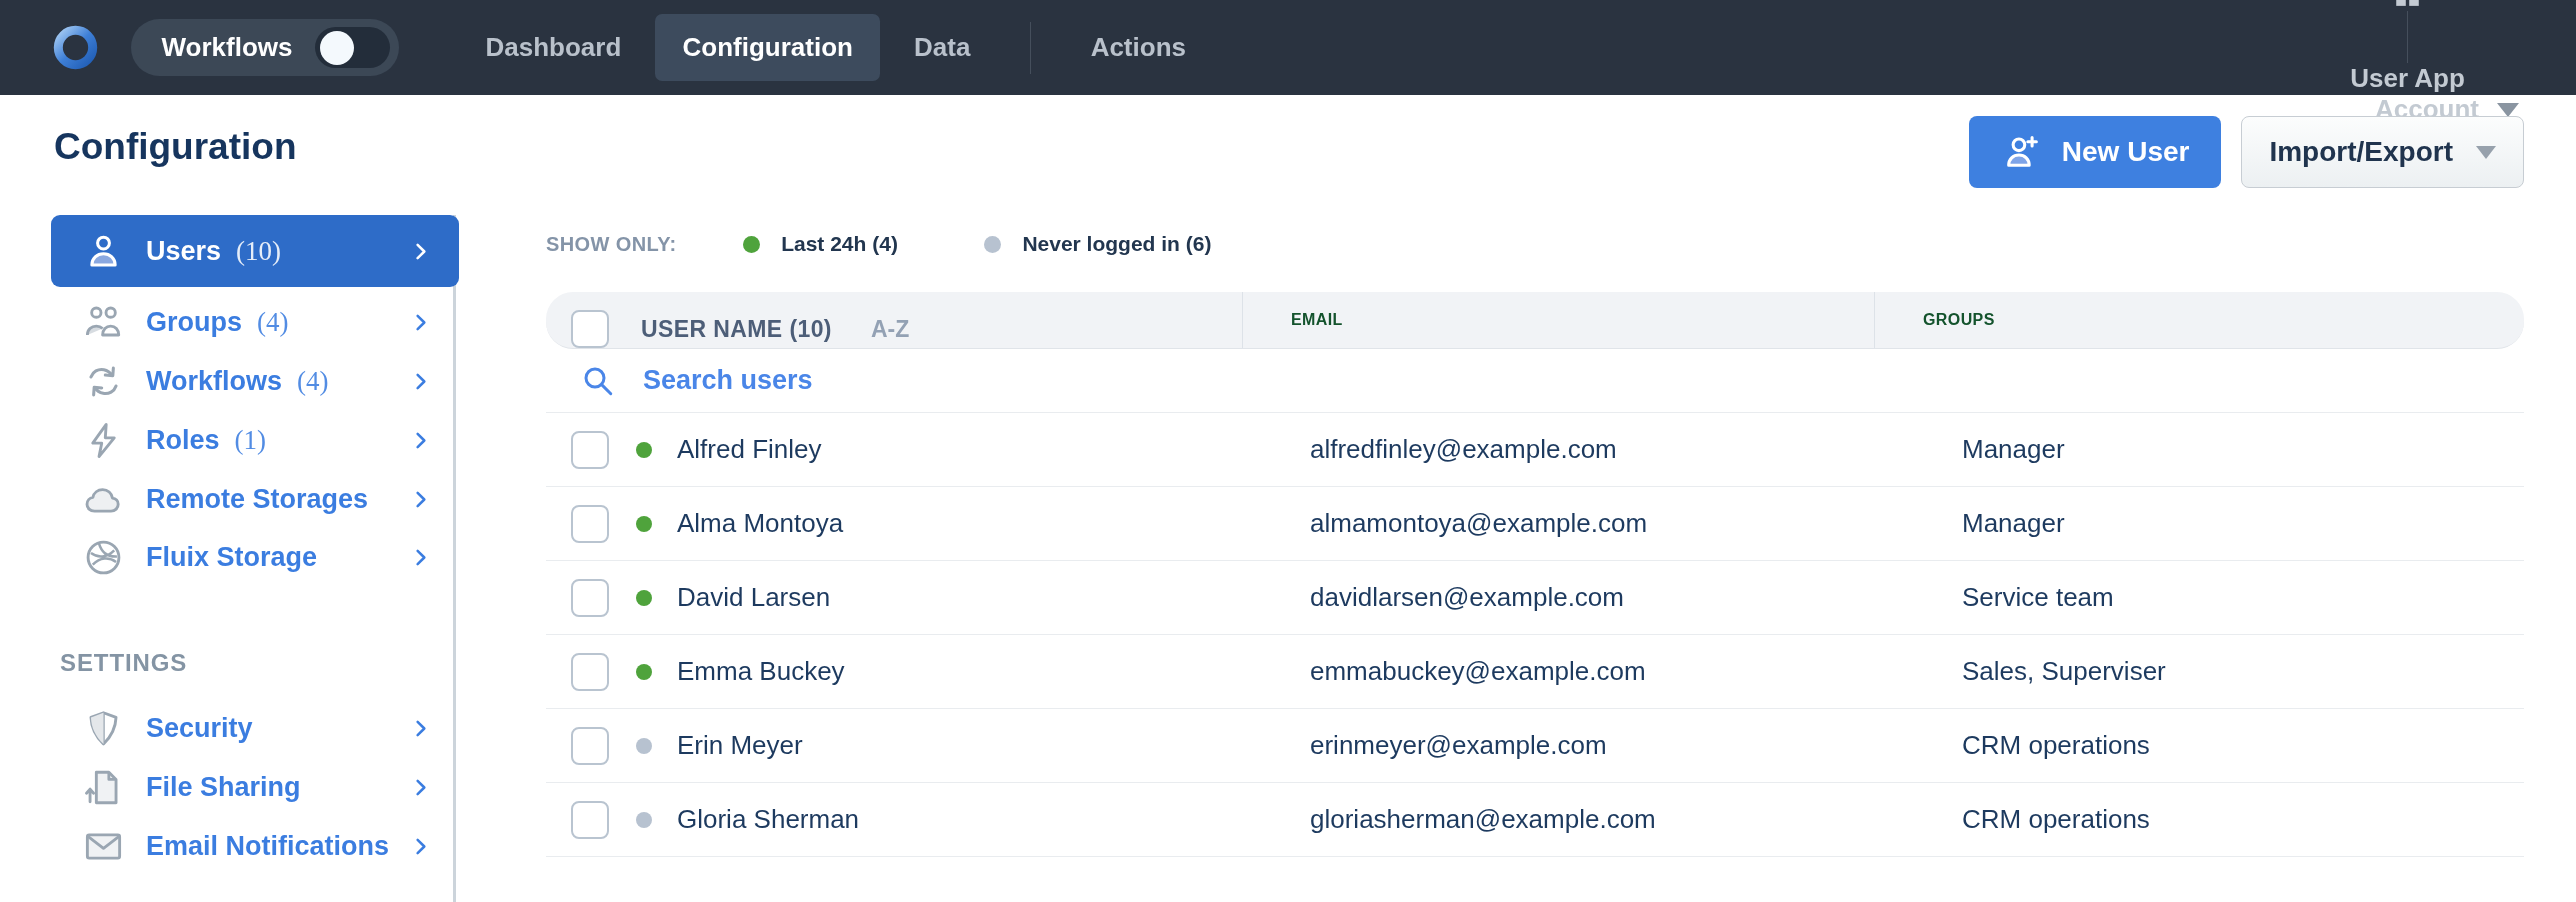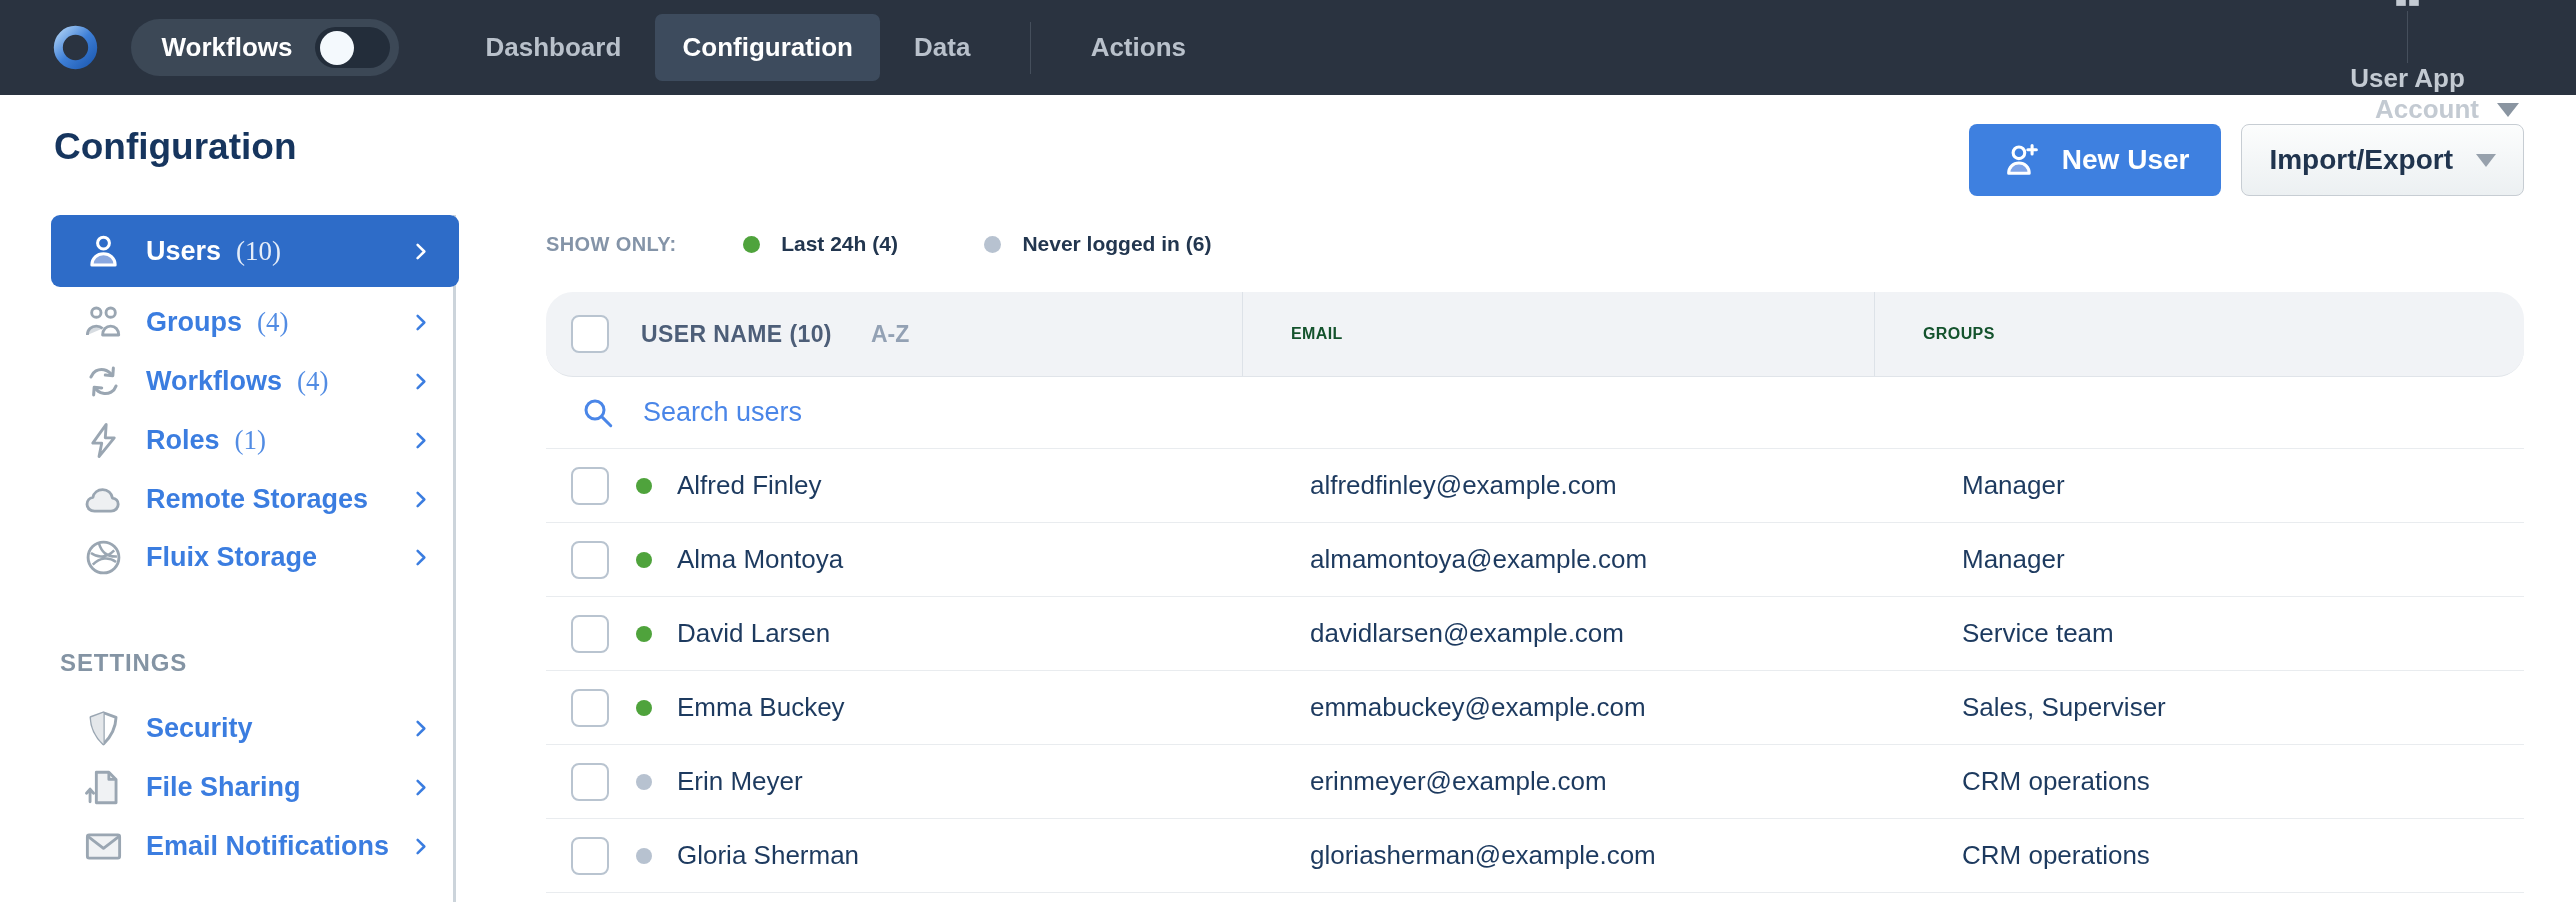--- a/index.html
+++ b/index.html
@@ -37,21 +37,21 @@
   .tr-divider { width:1.8px; height:52px; background:#454f5c; margin:0 43px; }
   .tr-link { color:#c3cad2; font-size:26px; font-weight:600; cursor:pointer; white-space:nowrap; }
   .account { display:flex; align-items:center; gap:18px; margin-left:79px; cursor:pointer; }
   .caret-down { width:0; height:0; border-left:11.7px solid transparent; border-right:11.7px solid transparent; border-top:14.4px solid #8a95a1; }
 
   
   .page-title {
     position:absolute; left:54px; top:126px;
     font-size:37px; font-weight:700; color:#16355e;
   }
-  .header-actions { position:absolute; right:52px; top:124px; display:flex; gap:20px; }
+  .header-actions { position:absolute; right:52px; top:116px; display:flex; gap:20px; }
   .btn { height:72px; border-radius:8px; display:flex; align-items:center; cursor:pointer; font-size:28px; }
   .btn-primary { background:#3e80e0; color:#ffffff; font-weight:600; padding:0 32px; gap:20px; }
   .btn-primary .uicon { width:41px; height:41px; }
   .btn-secondary {
     background:linear-gradient(#fcfdfd,#ecEFF2); background:linear-gradient(#fcfdfd,#ecf0f2);
     border:1.8px solid #c7cdd3; color:#20344e; font-weight:700; padding:0 27px; gap:23px;
   }
   .btn-secondary .caret-down { border-top-color:#97a1ac; border-left-width:10.8px; border-right-width:10.8px; border-top-width:13.5px; }
 
   
@@ -77,35 +77,35 @@
   .filter-row { display:flex; align-items:center; height:50px; }
   .filter-label { color:#8494a8; font-size:20px; font-weight:600; letter-spacing:0.4px; }
   .filter-opts { display:flex; gap:86px; margin-left:66px; }
   .filter-opt { display:flex; align-items:center; gap:21.5px; cursor:pointer; }
   .dot { width:17px; height:17px; border-radius:50%; flex:0 0 auto; }
   .dot.online { background:#4fa33c; }
   .dot.never { background:#b7c2d0; }
   .filter-opt .f-text { color:#22364f; font-size:21px; font-weight:600; white-space:nowrap; }
 
   .table { margin-top:23px; }
-  .thead { display:flex; align-items:center; height:85px; background:#f1f3f6; border-bottom:1.8px solid #e0e4e9;border-radius:27px; }
+  .thead { display:flex; align-items:flex-end; height:57px; background:#f1f3f6; border-bottom:1.8px solid #e0e4e9;border-radius:27px; }
   .col-name { width:696px; flex:0 0 auto; display:flex; align-items:center; padding-left:25px; }
   .col-email { width:632px; flex:0 0 auto; padding-left:48px; }
   .col-groups { flex:1 1 auto; padding-left:48px; }
   .thead .col-email, .thead .col-groups { align-self:stretch; display:flex; align-items:center; border-left:1.8px solid #dde2e8; }
   .th-label { color:#4d5e78; font-size:23px; font-weight:700; letter-spacing:0.4px; }
   .th-sort { margin-left:39px; color:#93a1b4; font-size:23px; font-weight:700; cursor:pointer; }
   .th-muted { color:#14532d; font-size:16px; font-weight:600; letter-spacing:0.4px; }
   .checkbox {
     width:38px; height:38px; border:2.7px solid #b9c4d0; border-radius:8px;
     background:#ffffff; cursor:pointer; flex:0 0 auto;
   }
   .thead .checkbox { margin-right:32px; }
 
-  .search-row { display:flex; align-items:center; height:72px; border-bottom:1.8px solid #e9ecef; cursor:text; }
+  .search-row { display:flex; align-items:center; height:64px; border-bottom:1.8px solid #e9ecef; cursor:text;font-weight:bold; }
   .search-row .mag { width:36px; height:36px; color:#4a86e8; margin-left:34px; flex:0 0 auto; }
   .search-row .s-text { margin-left:27px; color:#4a86e8; font-size:27px; }
 
   .trow { display:flex; align-items:center; height:74px; border-bottom:1.8px solid #e9ecef; background:#ffffff;gap:20px; }
   .trow .dot { margin-left:27px; width:16px; height:16px; }
   .cell-name { margin-left:25px; color:#1d3a5f; font-size:26px; white-space:nowrap; }
   .cell-text { color:#1d3a5f; font-size:26px; white-space:nowrap; }
 
   svg { display:block; }
 </style>

